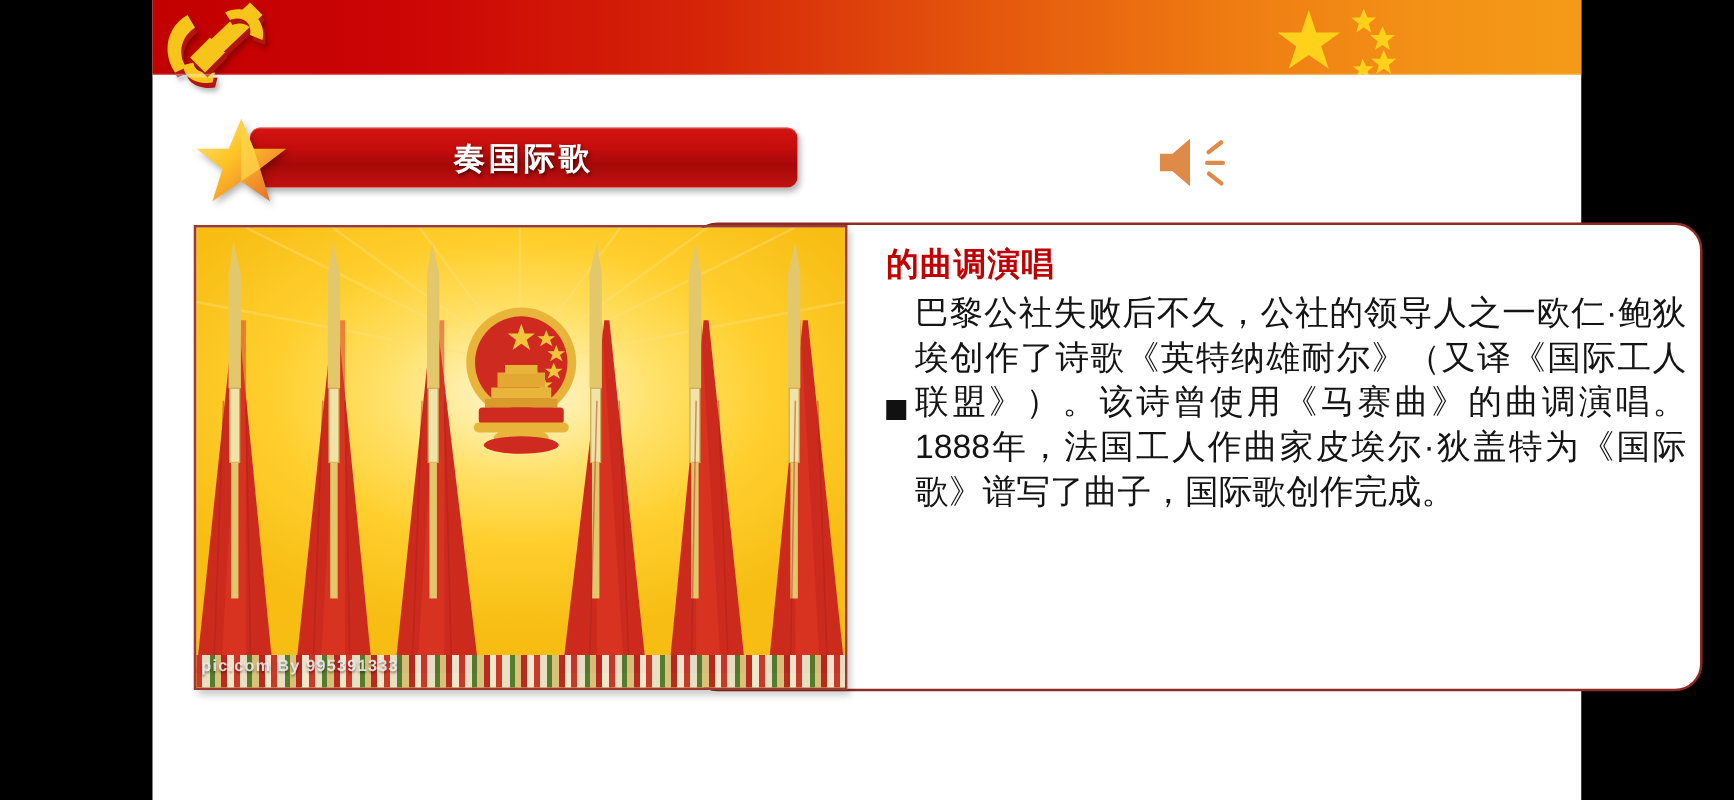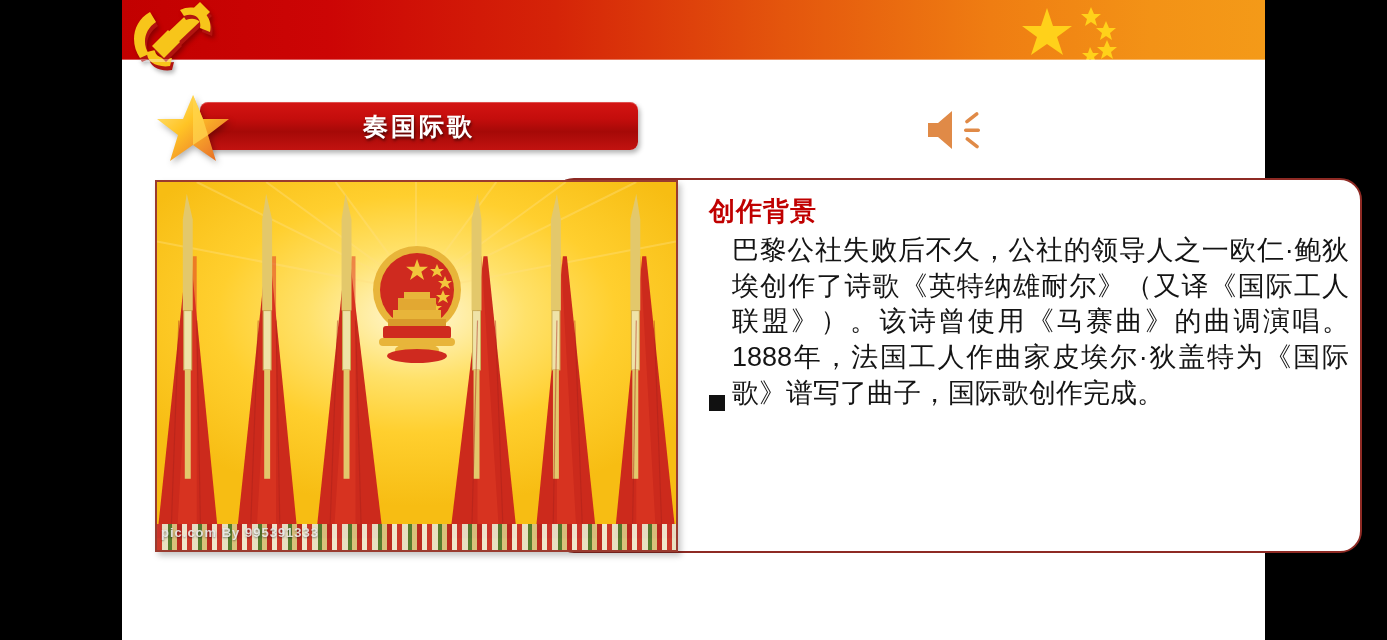--- a/index.html
+++ b/index.html
@@ -62,21 +62,21 @@
   
   .content-card {
     position:absolute; left:430px; top:178px; width:810px; height:375px;
     border:2px solid #8e2a24; border-radius:22px; background:#fff;
   }
   .card-inner { position:absolute; left:155px; top:14px; width:640px; }
   .card-heading {
     color:#c00000; font-size:26px; font-weight:bold; letter-spacing:1px;
     margin-bottom:4px;
   }
-  .bullet-row { display:flex; align-items:flex-end; }
+  .bullet-row { display:flex; align-items:center; }
   .bullet-sq {
     width:16px; height:16px; background:#111; flex:0 0 16px;
     margin-top:12px; margin-right:7px;
   }
   .body-text {
     font-size:27px; line-height:1.32; color:#141414;
     text-align:justify; letter-spacing:0px;
   }
 
   
@@ -170,21 +170,21 @@
           <path d="M8 19 L18 19 L32 7 L32 45 L18 33 L8 33 Z"></path>
           <rect x="44" y="24.5" width="16" height="3.5" rx="1.7"></rect>
           <rect x="44" y="12" width="16" height="3.5" rx="1.7" transform="rotate(-38 52 14)"></rect>
           <rect x="44" y="37" width="16" height="3.5" rx="1.7" transform="rotate(38 52 39)"></rect>
         </g>
       </svg>
     </div>
 
     <div class="content-card">
       <div class="card-inner">
-        <div class="card-heading">创作背景</div>
+        <div class="card-heading">的曲调演唱</div>
         <div class="bullet-row">
           <div class="bullet-sq"></div>
           <div class="body-text">巴黎公社失败后不久，公社的领导人之一欧仁·鲍狄埃创作了诗歌《英特纳雄耐尔》（又译《国际工人联盟》）。该诗曾使用《马赛曲》的曲调演唱。1888年，法国工人作曲家皮埃尔·狄盖特为《国际歌》谱写了曲子，国际歌创作完成。</div>
         </div>
       </div>
     </div>
 
     <div class="photo">
 
       <svg class="rays" viewBox="0 0 523 372" preserveAspectRatio="none">

